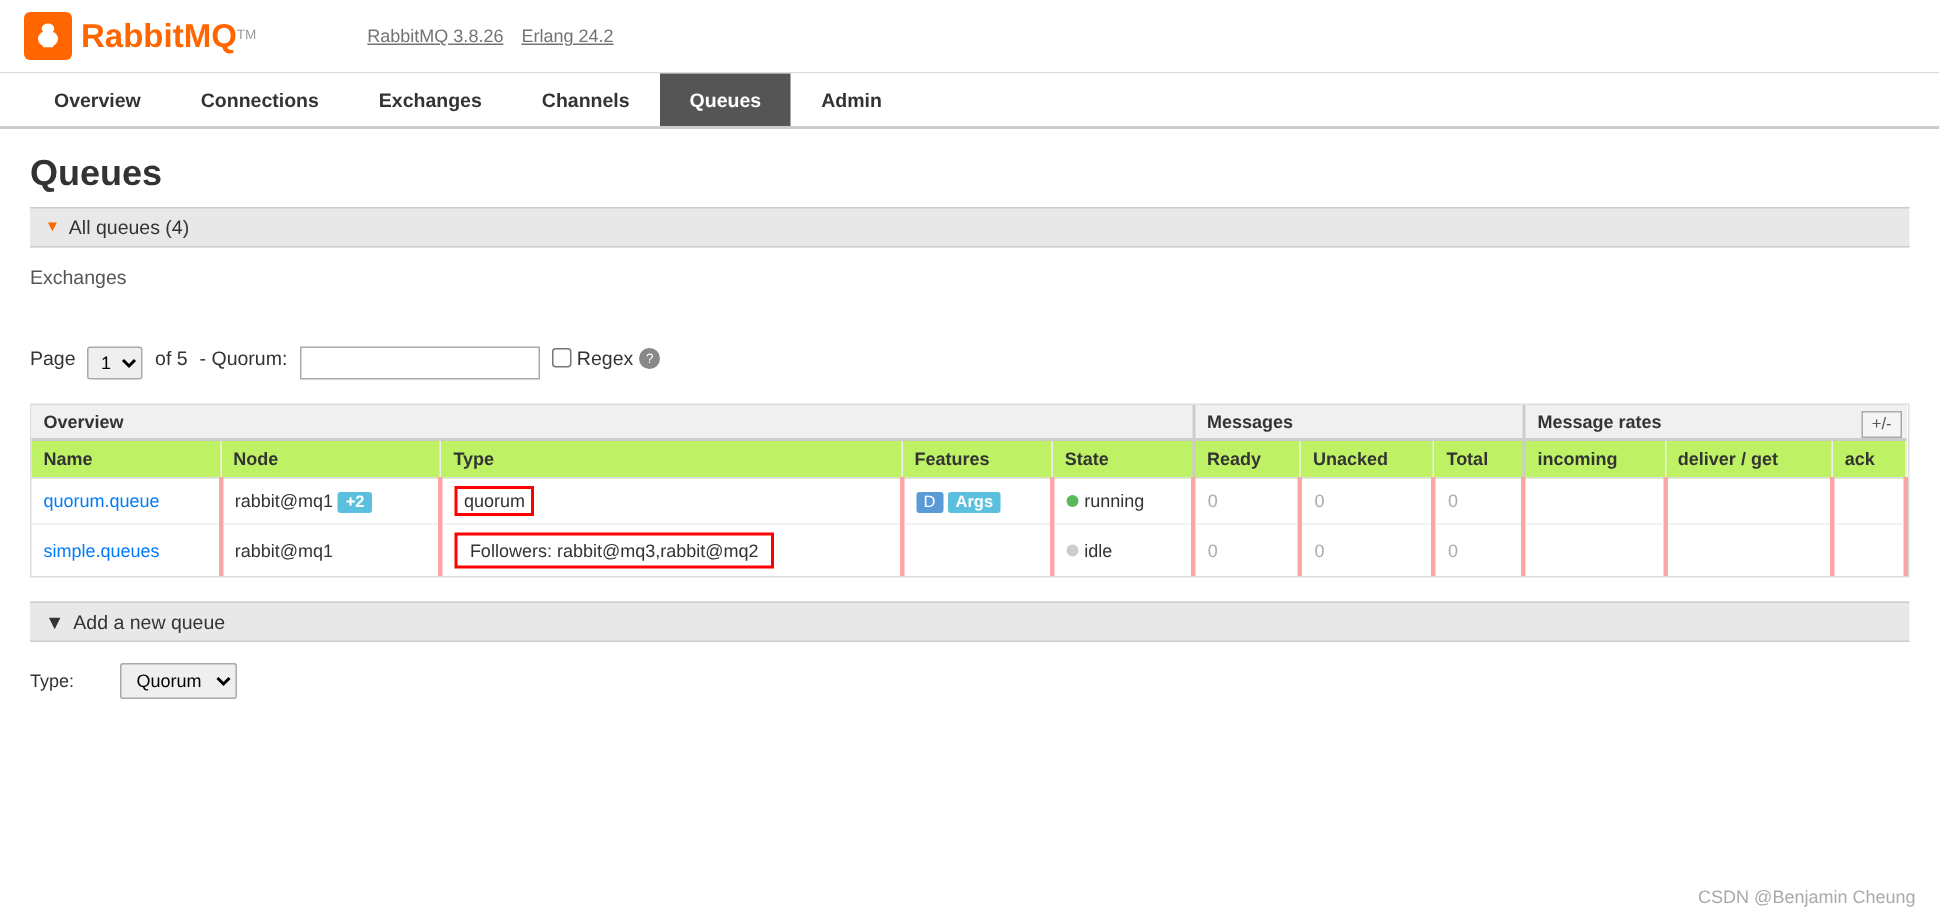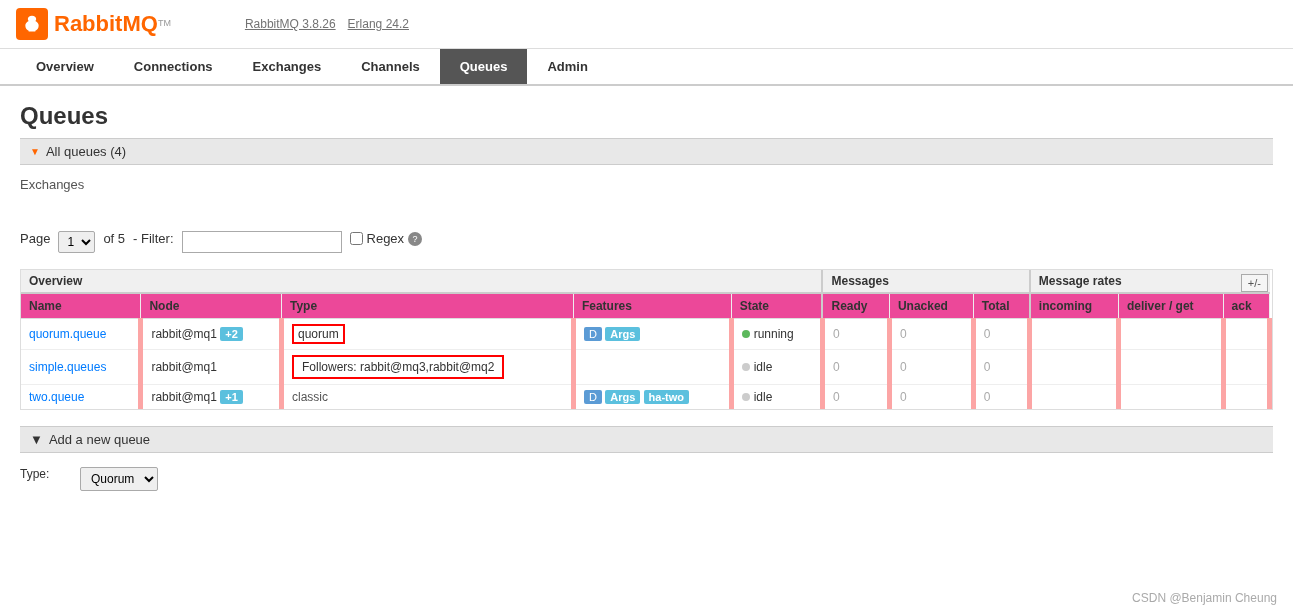--- a/index.html
+++ b/index.html
@@ -31,22 +31,22 @@
     .pagination-label { font-size: 13px; color: #555; margin-bottom: 6px; }
     .pagination-row { display: flex; align-items: flex-start; gap: 8px; margin-bottom: 16px; font-size: 13px; margin-top: 39px; }
     .page-select { border: 1px solid #aaa; padding: 2px 4px; font-size: 12px; border-radius: 2px; }
     .filter-input { border: 1px solid #aaa; padding: 3px 6px; font-size: 12px; width: 160px; }
     .regex-label { display: flex; align-items: center; gap: 4px; }
     .help-badge { background: #888; color: #fff; border-radius: 50%; width: 14px; height: 14px; display: inline-flex; align-items: center; justify-content: center; font-size: 9px; cursor: pointer; }
 
     
     .table-container { border: 1px solid #ddd; margin-bottom: 16px; }
     table { width: 100%; border-collapse: collapse; font-size: 12px; }
-    table thead tr th { padding: 5px 8px; text-align: left; border-bottom: 1px solid #ddd; border-right: 1px solid #eee; font-weight: bold; color: #333; background: #ec4899; white-space: nowrap; }
-    table tbody tr td { padding: 5px 8px; border-bottom: 1px solid #eee; border-right: 5px solid #fca5a5; vertical-align: middle; white-space: nowrap; }
+    table thead tr th { padding: 5px 8px; text-align: left; border-bottom: 1px solid #ddd; border-right: 1px solid #eee; font-weight: bold; color: #333; background: #bef264; white-space: nowrap; }
+    table tbody tr td { padding: 5px 8px; border-bottom: 1px solid #eee; border-right: 3px solid #fca5a5; vertical-align: middle; white-space: nowrap; }
     table tbody tr:last-child td { border-bottom: none; }
 
     .group-header-row th { background: #f0f0f0; font-weight: bold; text-align: left; padding: 4px 8px; border-bottom: 2px solid #ccc; }
 
     .col-divider { border-left: 2px solid #ccc !important; margin-top: 44px; }
 
     .badge-cyan { background: #5bc0de; color: #fff; border-radius: 2px; padding: 1px 5px; font-size: 11px; font-weight: bold; cursor: pointer; }
     .badge-blue { background: #5b9bd5; color: #fff; border-radius: 2px; padding: 1px 5px; font-size: 11px; cursor: pointer; }
     .badge-hatwo { background: #5bc0de; color: #fff; border-radius: 2px; padding: 1px 5px; font-size: 11px; font-weight: bold; }
 
@@ -61,21 +61,21 @@
     .highlight-red { border: 2px solid red; display: inline-block; padding: 1px 3px; }
 
     
     .popup-box { border: 2px solid red; background: #fff; padding: 3px 8px; font-size: 12px; display: inline-block; position: relative; text-align: right; }
 
     .plus-minus { float: right; border: 1px solid #aaa; padding: 2px 6px; font-size: 11px; cursor: pointer; color: #555; background: #f5f5f5; }
 
     
     .add-queue-section { margin-top: 8px; }
     .add-queue-header { background: #e8e8e8; padding: 5px 10px; display: flex; align-items: center; gap: 6px; font-size: 13px; cursor: pointer; border-top: 1px solid #ccc; border-bottom: 1px solid #ccc; margin-bottom: 10px; }
-    .form-row { display: flex; gap: 10px; padding: 4px 0; }
+    .form-row { display: flex; align-items: center; gap: 10px; padding: 4px 0; }
     .form-label { font-size: 12px; color: #333; min-width: 50px; }
     .form-select { border: 1px solid #aaa; padding: 3px 6px; font-size: 12px; border-radius: 2px; }
 
     
     .footer-credit { position: fixed; bottom: 10px; right: 16px; font-size: 12px; color: #aaa; }
   </style>
 </head>
 <body>
 
 <div class="header">
@@ -115,21 +115,21 @@
   </div>
 
   <div>
     <div class="pagination-label">Exchanges</div>
     <div class="pagination-row">
       <span>Page</span>
       <select class="page-select">
         <option>1</option>
       </select>
       <span>of 5</span>
-      <span>- Filter:</span>
+      <span>- Quorum:</span>
       <input type="text" class="filter-input" value="" style="">
       <label class="regex-label">
         <input type="checkbox" style="">
         <span>Regex</span>
         <span class="help-badge">?</span>
       </label>
     </div>
   </div>
 
   <div class="table-container">
@@ -193,41 +193,20 @@
             <span class="dot-idle"></span>idle
           </td>
           <td class="col-divider num-zero">0</td>
           <td class="num-zero">0</td>
           <td class="num-zero">0</td>
           <td class="col-divider"></td>
           <td></td>
           <td></td>
         </tr>
 
-        <tr>
-          <td style="color:#007bff;cursor:pointer;">two.queue</td>
-          <td>
-            rabbit@mq1 <span class="badge-cyan">+1</span>
-          </td>
-          <td class="type-cell">classic</td>
-          <td>
-            <span class="badge-blue">D</span>
-            <span class="badge-cyan">Args</span>
-            <span class="badge-hatwo"><b>ha-two</b></span>
-          </td>
-          <td>
-            <span class="dot-idle"></span>idle
-          </td>
-          <td class="col-divider num-zero">0</td>
-          <td class="num-zero">0</td>
-          <td class="num-zero">0</td>
-          <td class="col-divider"></td>
-          <td></td>
-          <td></td>
-        </tr>
       </tbody>
     </table>
   </div>
 
   <div class="add-queue-section">
     <div class="add-queue-header">
       <span class="arrow">▼</span>
       <span>Add a new queue</span>
     </div>
     <div class="form-row">

